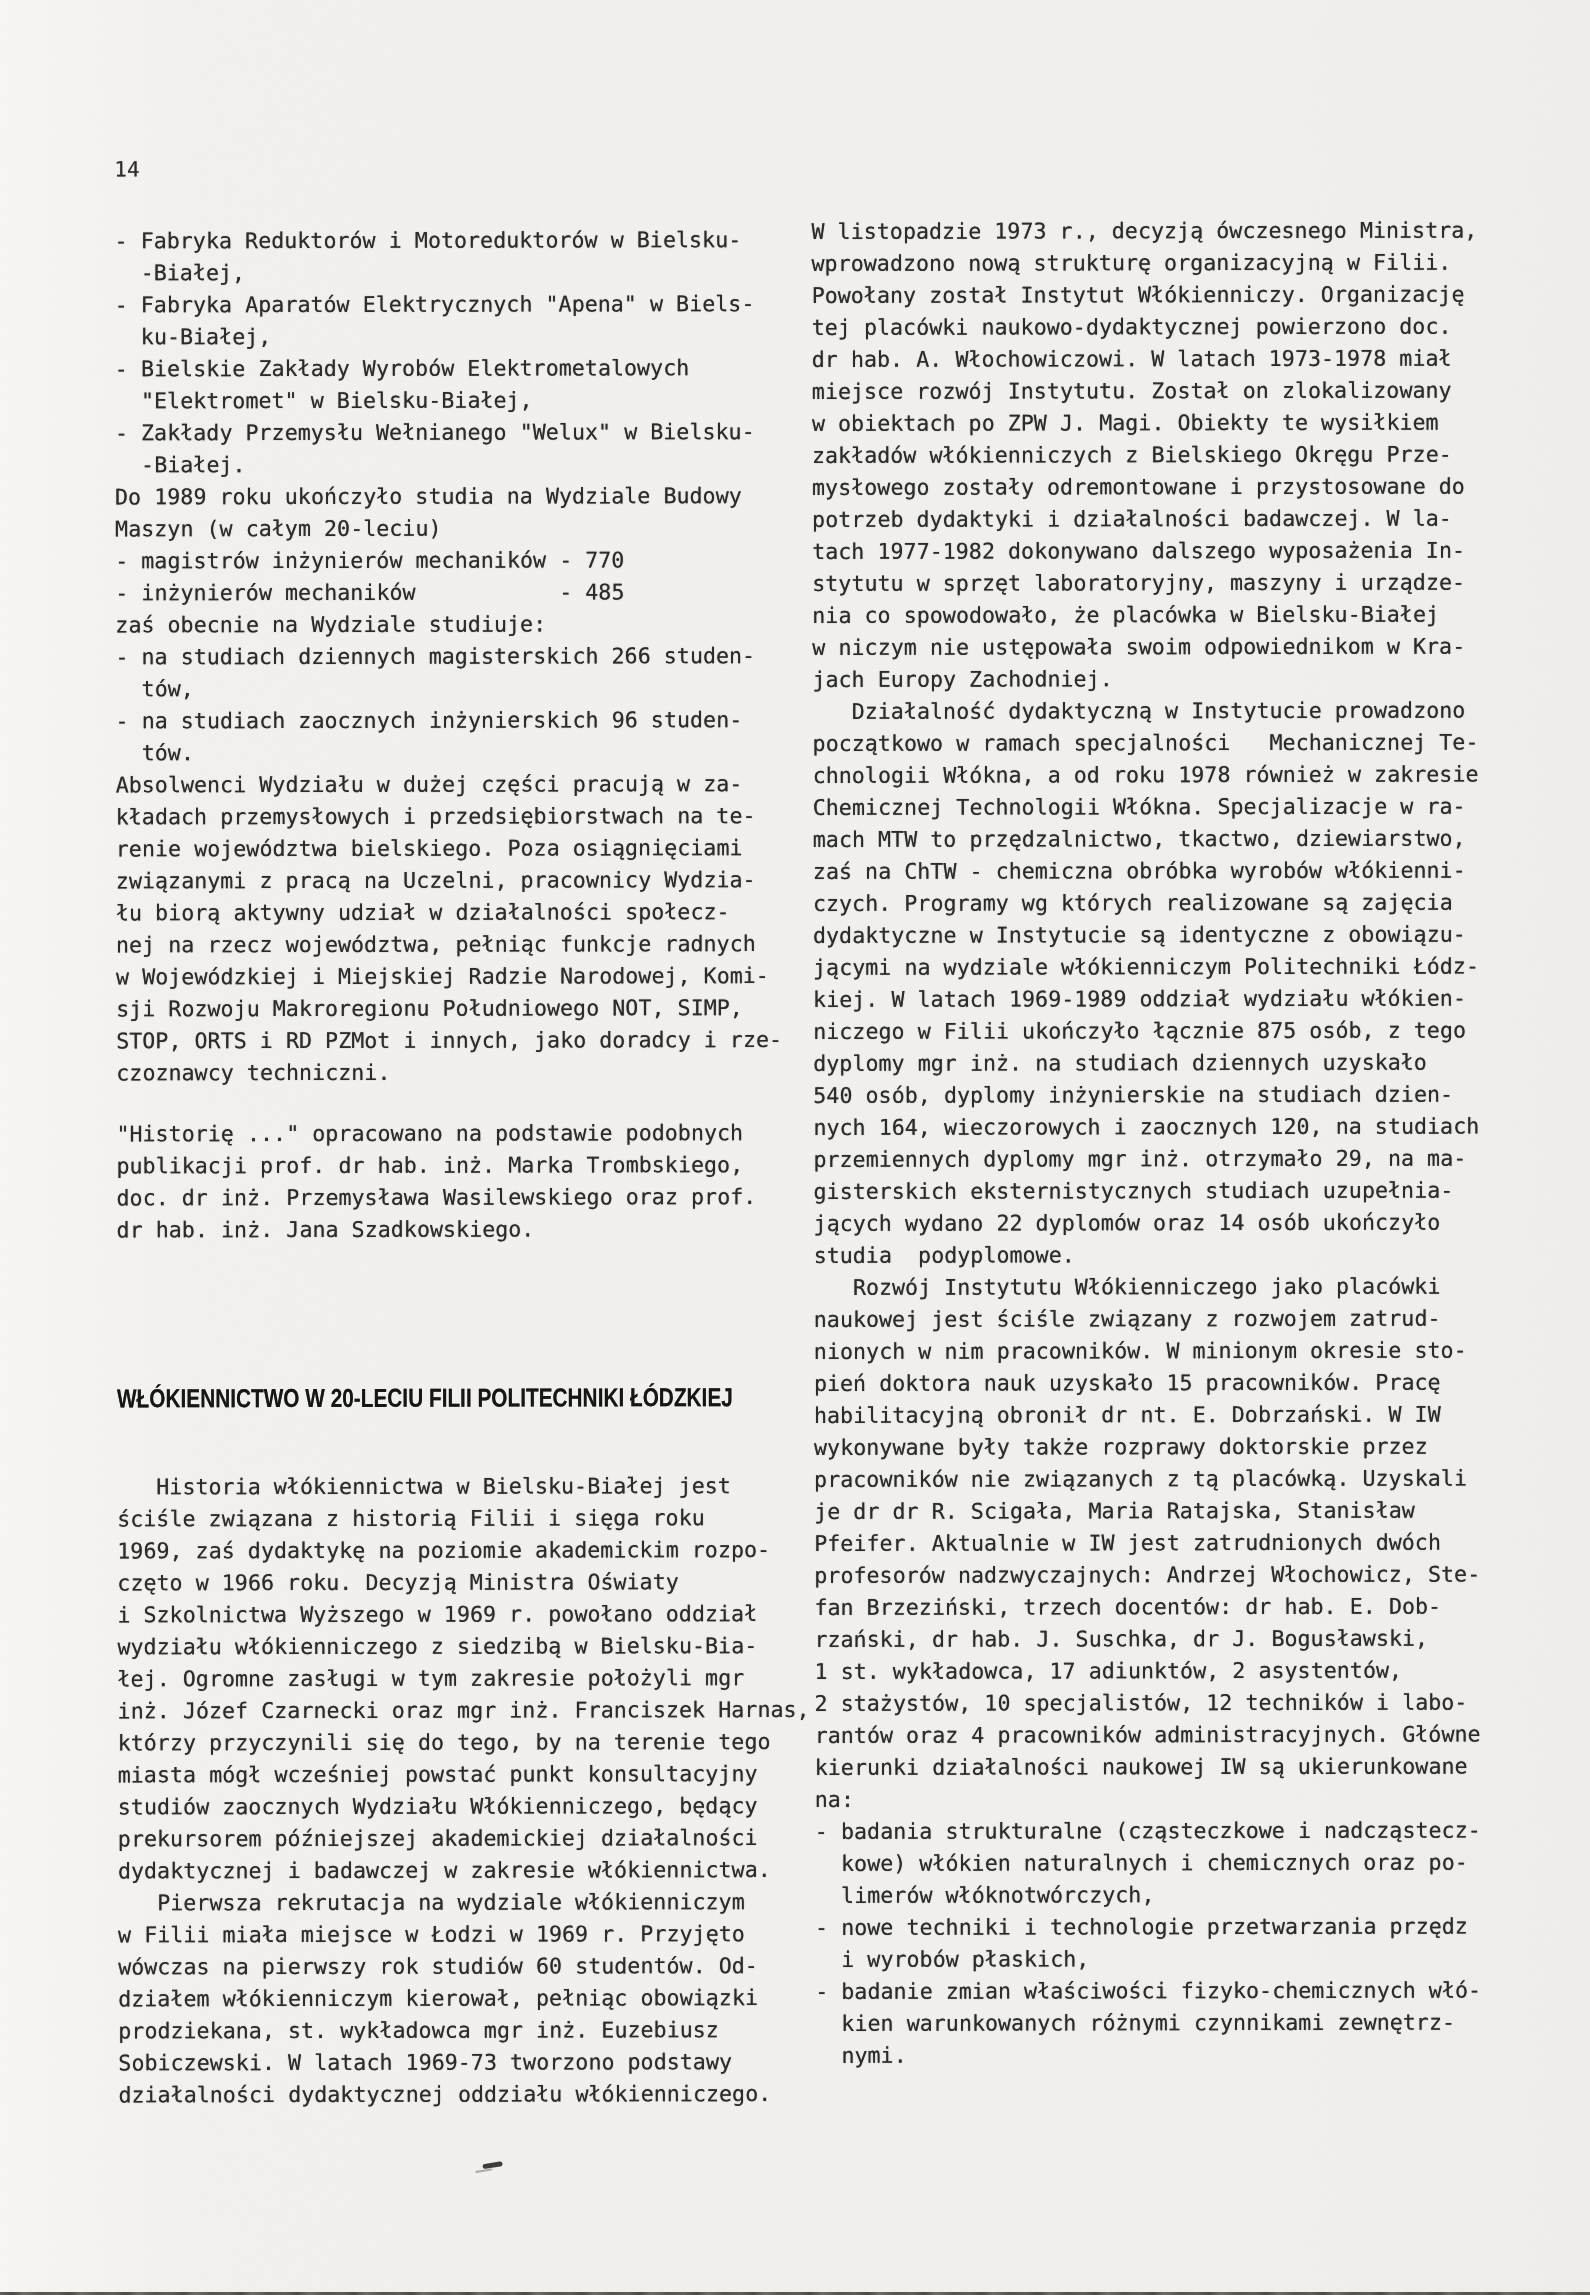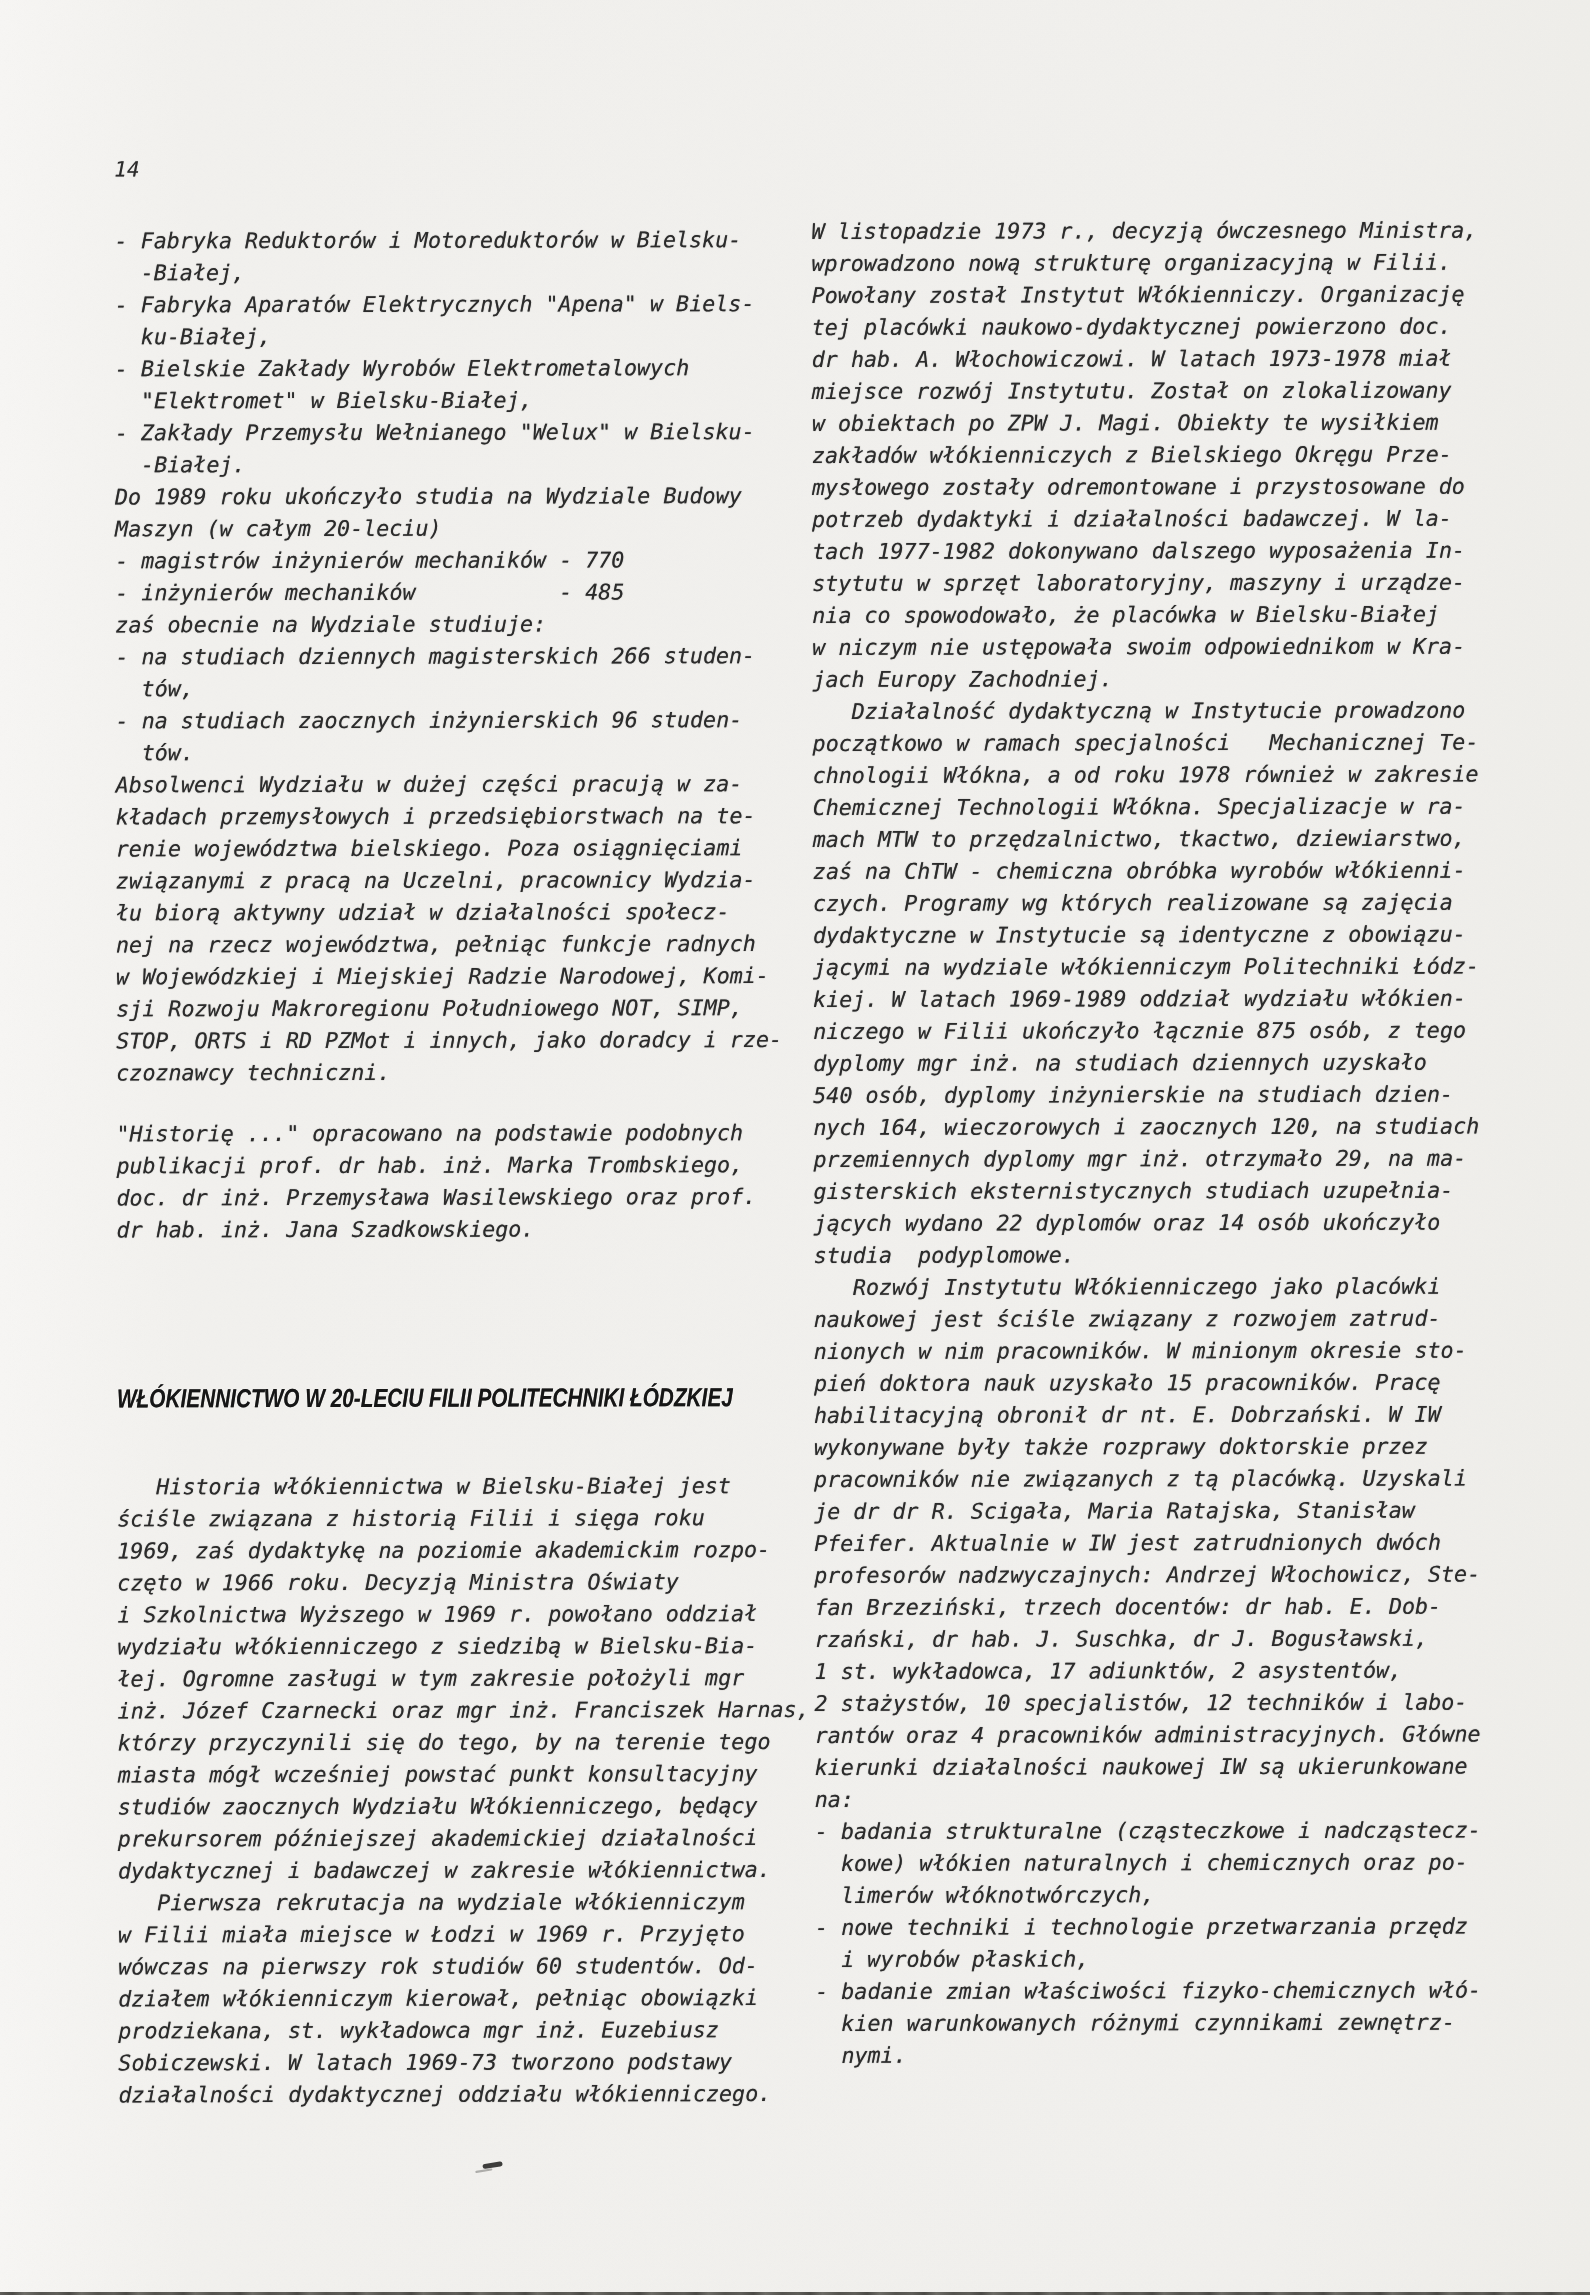--- a/index.html
+++ b/index.html
@@ -8,21 +8,20 @@
     background: #888;
   }
   .page {
     position: relative;
     width: 1590px;
     height: 2295px;
     overflow: hidden;
     background:
       linear-gradient(90deg, #f7f6f4 0%, #f2f1ee 12%, #f1f0ed 80%, #efeeea 100%);
     font-family: "DejaVu Sans Mono", monospace;
-    font-style: italic;
   }
   .noise-layer {
     position: absolute;
     inset: 0;
     opacity: 0.45;
     pointer-events: none;
   }
   .text-layer {
     position: absolute;
     inset: 0;

